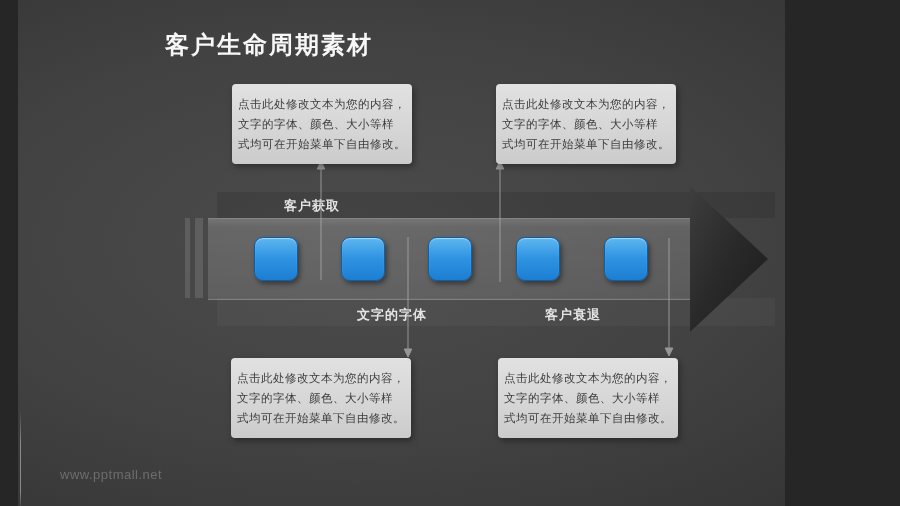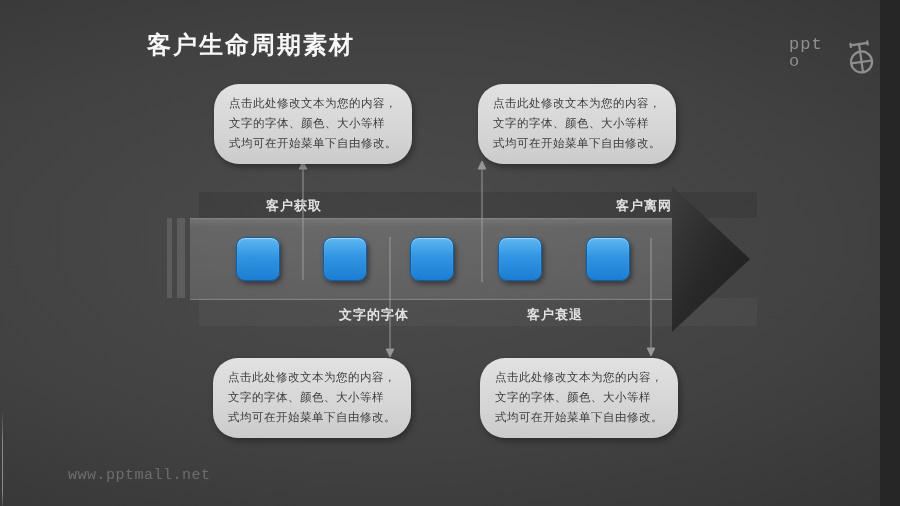--- a/index.html
+++ b/index.html
@@ -1,19 +1,20 @@
 <!DOCTYPE html>
 <html><head>
 <meta charset="utf-8">
 <style>
   html,body{margin:0;padding:0;background:#262626;}
   .slide{
-    position:relative;width:880px;height:506px;overflow:hidden;
-    font-family:Liberation Mono, monospace;
+    position:relative;width:767px;height:506px;overflow:hidden;
+    font-family:Liberation Sans, sans-serif;
     background:radial-gradient(ellipse 120% 95% at 44% 48%, #4c4c4c 0%, #424242 42%, #353535 74%, #2a2a2a 100%);
+    margin-left:18px;
   }
   .title{
     position:absolute;left:147px;top:29px;
     font-size:24px;font-weight:bold;color:#f7f7f7;letter-spacing:2px;
   }
   .logo{position:absolute;left:789px;top:36px;display:flex;align-items:flex-start;color:#8f8f8f;}
   .logo-text{font-size:17px;letter-spacing:1px;line-height:1;}
   .logo svg{margin-left:2px;}
   .label-band-top{position:absolute;left:199px;top:192px;width:558px;height:26px;background:rgba(0,0,0,0.10);}
   .label-band-bottom{position:absolute;left:199px;top:298px;width:558px;height:28px;background:rgba(255,255,255,0.035);}
@@ -40,28 +41,28 @@
   }
   .stage-label.top{top:197px;}
   .stage-label.bottom{top:306px;}
   .stage-label.l1{left:192px;} .stage-label.l3{left:366px;} .stage-label.l5{left:542px;}
   .stage-label.l2{left:279px;} .stage-label.l4{left:453px;}
   .connectors{position:absolute;left:0;top:0;}
   .callout{
     position:absolute;display:inline-block;
     background:linear-gradient(180deg,#e1e1e1 0%,#d5d5d5 60%,#cbcbcb 100%);
     color:#3d3d3d;font-size:11.5px;line-height:1.75;letter-spacing:0.5px;
-    padding:10px 15px;border-radius:25px;white-space:pre-line;
+    padding:10px 6px;border-radius:4px;white-space:pre-line;
     box-shadow:2px 3px 6px rgba(0,0,0,0.35);
   }
   .callout.tl{left:214px;top:84px;}
   .callout.tr{left:478px;top:84px;}
   .callout.bl{left:213px;top:358px;}
   .callout.br{left:480px;top:358px;}
-  .watermark{position:absolute;left:68px;top:467px;font-size:15px;color:#6d6d6d;letter-spacing:0.5px;}
+  .watermark{position:absolute;left:42px;top:467px;font-size:13px;color:#6d6d6d;letter-spacing:0.5px;}
   .edge-line{
     position:absolute;left:2px;top:410px;width:1px;height:96px;
     background:linear-gradient(180deg, rgba(140,140,140,0) 0%, #8a8a8a 35%, #8a8a8a 85%, #4a4a4a 100%);
   }
 </style>
 </head>
 <body>
 
 <div class="slide">
 
@@ -106,21 +107,20 @@
 
   <div class="node n1"></div>
   <div class="node n2"></div>
   <div class="node n3"></div>
   <div class="node n4"></div>
   <div class="node n5"></div>
 
   <div class="stage-label top l1">客户获取</div>
   <div class="stage-label bottom l2">文字的字体</div>
   <div class="stage-label bottom l4">客户衰退</div>
-  <div class="stage-label top l5">客户离网</div>
 
   <svg class="connectors" width="900" height="506" viewBox="0 0 900 506">
     <g stroke="#a6a6a6" stroke-width="1" fill="#a6a6a6" opacity="0.85">
       <g>
         <line x1="303" y1="169" x2="303" y2="280"></line>
         <polygon points="303,161 299.2,169 306.8,169"></polygon>
       </g>
       <g>
         <line x1="482" y1="169" x2="482" y2="282"></line>
         <polygon points="482,161 478.2,169 485.8,169"></polygon>

